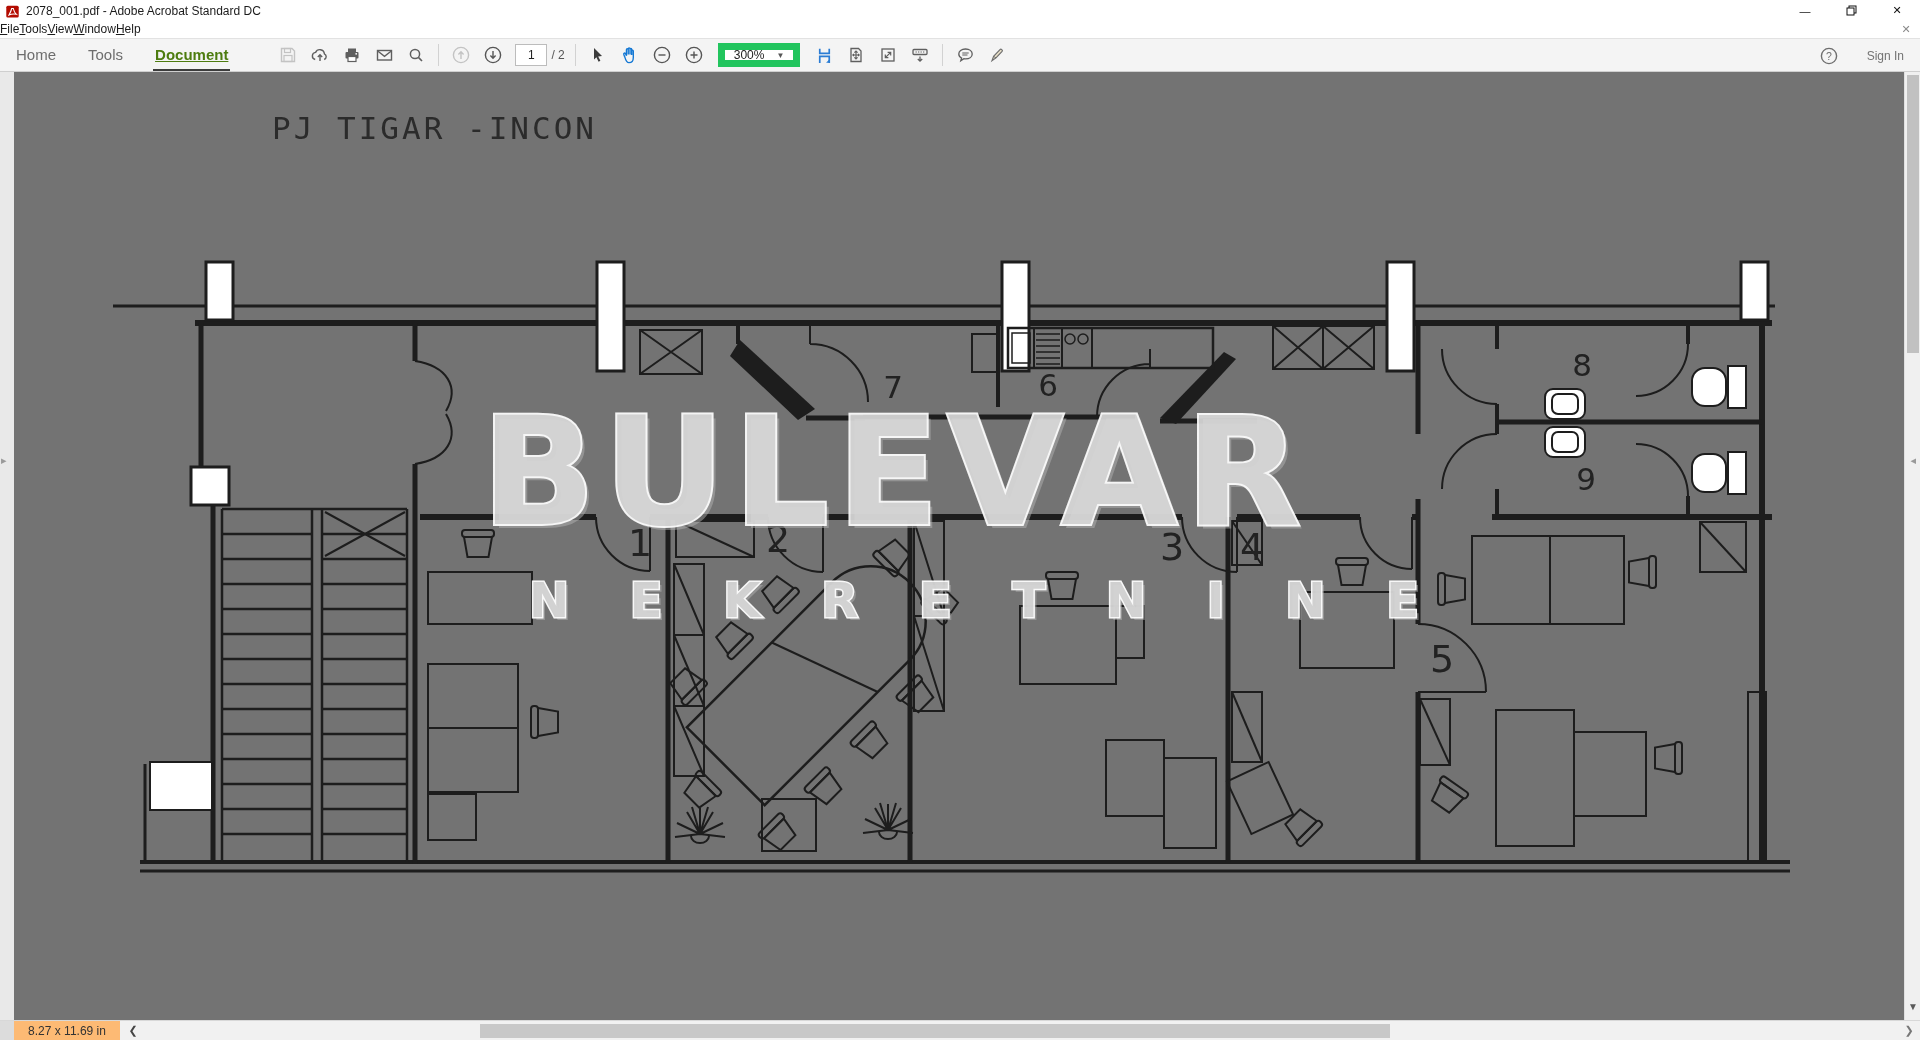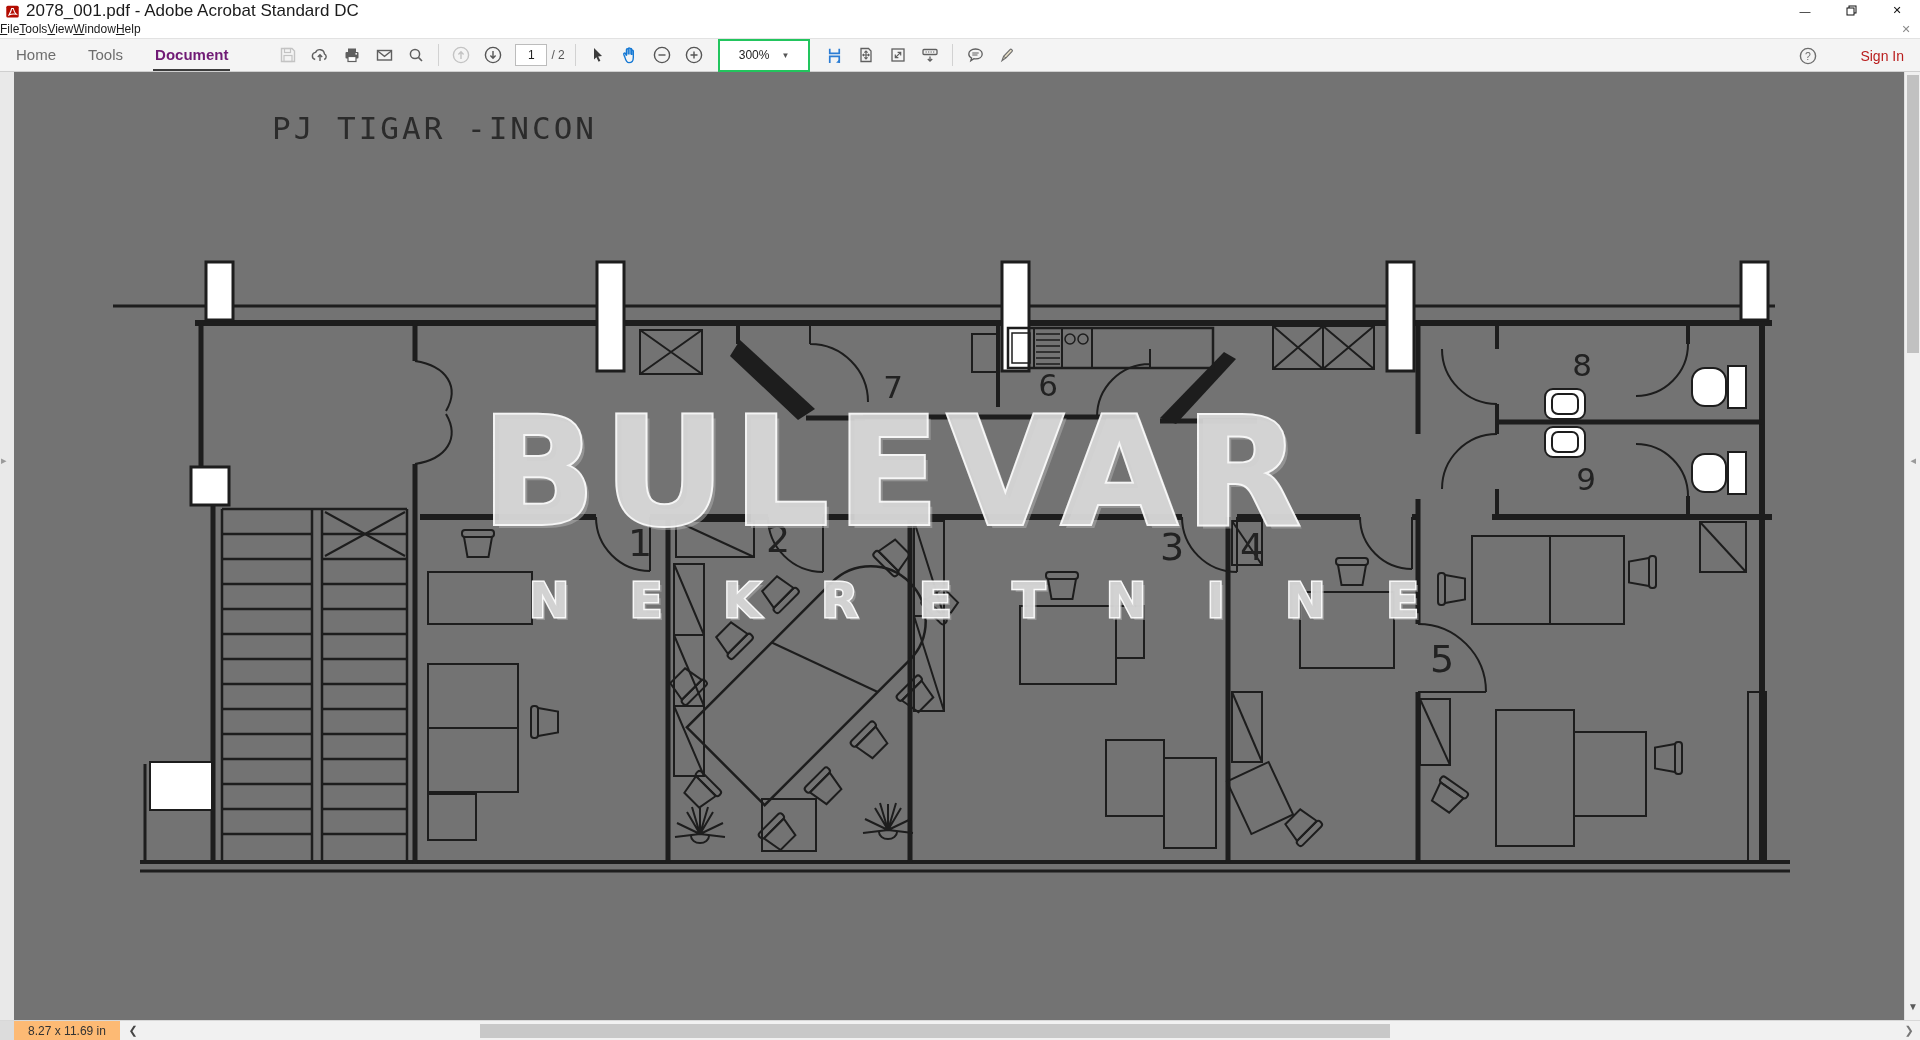--- a/index.html
+++ b/index.html
@@ -3,50 +3,50 @@
 <meta charset="utf-8">
 <style>
   * { box-sizing: border-box; margin: 0; padding: 0; }
   html,body { width:1920px; height:1040px; overflow:hidden;
     font-family:"Liberation Sans", sans-serif; background:#fff; }
 
   
   .titlebar { position:absolute; left:0; top:0; width:1920px; height:21px;
     background:#fff; display:flex; align-items:center; }
   .titlebar .appicon { width:15px; height:14px; margin:2px 6px 0 5px; }
-  .titlebar .title { font-size:17px; color:#1b1b1b; }
+  .titlebar .title { font-size:12px; color:#1b1b1b; }
   .wincontrols { position:absolute; right:0; top:0; height:21px; display:flex; }
   .winbtn { width:46px; height:21px; display:flex; align-items:center; justify-content:center;
     color:#111; font-size:11px; cursor:default; }
 
   
   .menubar { position:absolute; left:0; top:21px; width:1920px; height:17px;
     background:#fff; display:flex; align-items:center; font-size:12px; color:#1b1b1b; }
   .menu-item { padding:0 0; height:17px; line-height:17px; }
   .menu-item::first-letter { text-decoration:underline; }
   .doc-close { position:absolute; right:4px; top:0; width:20px; height:17px;
     color:#8a8a8a; font-size:11px; text-align:center; line-height:16px; }
 
   
   .toolbar { position:absolute; left:0; top:38px; width:1920px; height:34px;
     background:#f4f4f4; border-top:1px solid #e2e2e2; border-bottom:1px solid #cfcfcf;
     display:flex; align-items:center; }
   .tab { font-size:15px; color:#6d6d6d; padding:0 2px; margin:4px 14px; height:32px;
     line-height:32px; }
-  .tab.active { color:#701a75; font-weight:bold; border-bottom:2.5px solid #3c3c3c; }
+  .tab.active { color:#4d7c0f; font-weight:bold; border-bottom:2.5px solid #3c3c3c;text-decoration:underline; }
   .tbtn { width:32px; height:28px; display:flex; align-items:center; justify-content:center; }
   .tsep { width:1px; height:22px; background:#d2d2d2; margin:0 6px; }
   .pagebox { width:32px; height:22px; background:#fff; border:1px solid #bcbcbc;
     font-size:12px; text-align:center; color:#222; margin:0 4px 0 6px; }
   .pagetotal { font-size:12px; color:#555; margin-right:4px; }
-  .zoombox { height:33px; background:#fff; border:2px solid #22c55e; display:flex;
-    align-items:center; padding:0 19px; margin:0 8px; font-size:12px; color:#222; }
+  .zoombox { height:24px; background:#fff; border:7px solid #22c55e; display:flex;
+    align-items:center; padding:0 9px; margin:0 8px; font-size:12px; color:#222; }
   .zoombox .caret { margin-left:12px; font-size:8px; color:#555; }
   .tb-right { position:absolute; right:16px; top:0; height:34px; display:flex; align-items:center; }
-  .signin { font-size:14px; color:#b91c1c; margin-left:36px; }
+  .signin { font-size:12px; color:#737373; margin-left:22px; }
 
   
   .docarea { position:absolute; left:0; top:72px; width:1920px; height:948px; background:#e9e9e9; }
   .leftstrip { position:absolute; left:0; top:0; width:14px; height:948px; background:#e9e9e9; }
   .page { position:absolute; left:14px; top:0; width:1890px; height:948px; background:#737373; }
   .pane-arrow { position:absolute; font-size:11px; color:#9a9a9a; top:382px; }
   .vscroll { position:absolute; right:0; top:0; width:16px; height:948px; background:#f0f0f0;
     border-left:1px solid #e0e0e0; }
   .vthumb { position:absolute; left:2px; top:3px; width:12px; height:278px; background:#c1c1c1; }
   .vdown { position:absolute; left:0; bottom:8px; width:16px; text-align:center;

